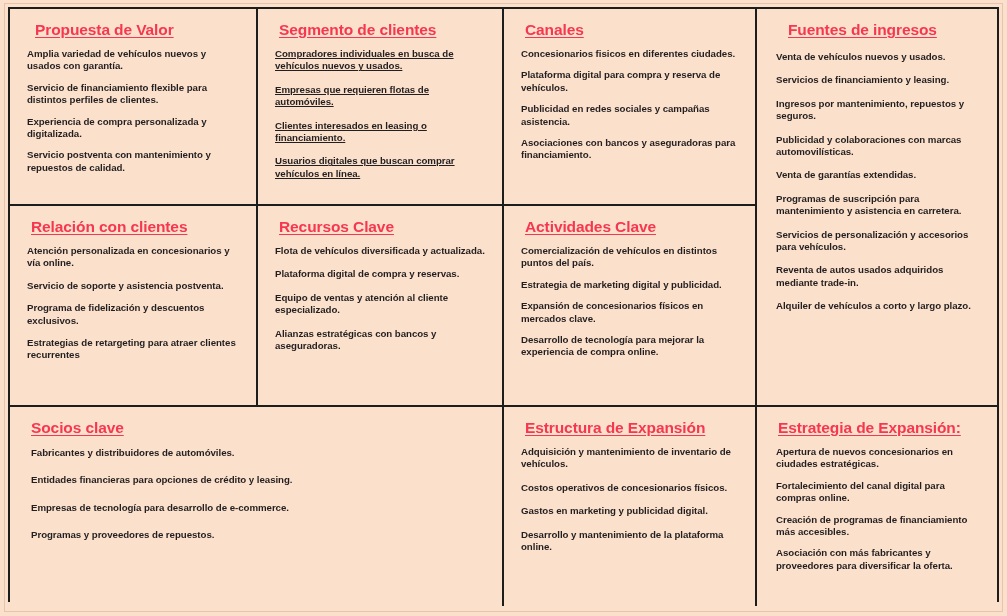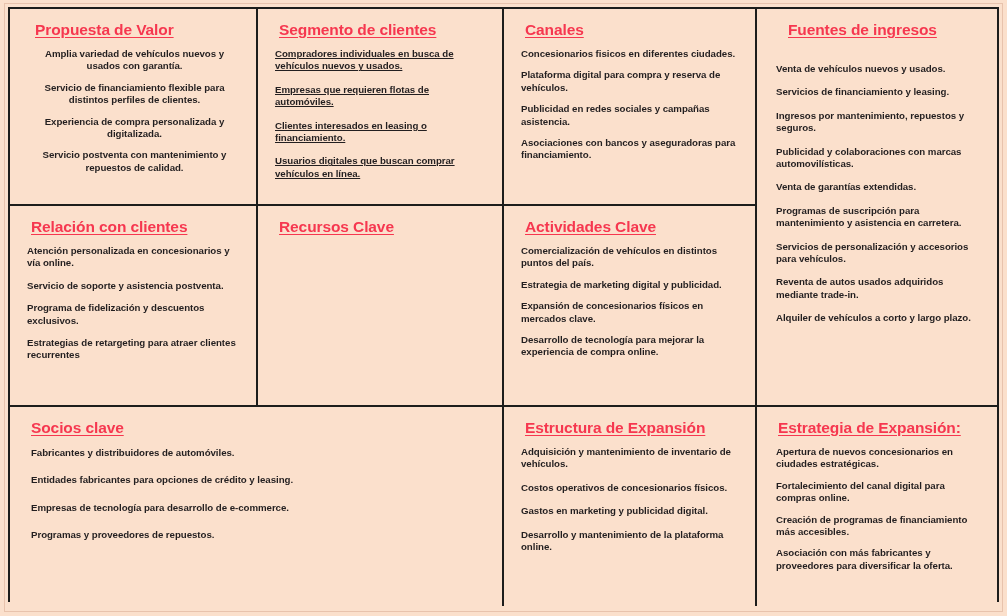--- a/index.html
+++ b/index.html
@@ -92,34 +92,34 @@
     color: #231f20;
     font-size: 9.7px;
     font-weight: bold;
     line-height: 1.28;
     margin-bottom: 9px;
     letter-spacing: -0.05px;
   }
   .items li:last-child { margin-bottom: 0; }
 
   
-  .cell-revenue .block-title { margin-left: 14px; margin-bottom: 24px; }
+  .cell-revenue .block-title { margin-left: 14px; margin-bottom: 12px; }
   .cell-revenue .items li { margin-bottom: 11px; padding-left: 2px; }
 
   .cell-partners .block-title { margin-bottom: 10px; }
   .cell-partners .items li { margin-bottom: 15px; padding-left: 4px; }
 
   .cell-channels .block-title,
   .cell-activities .block-title { margin-left: 4px; }
 
   .cell-strategy .block-title { }
   .cell-strategy .items li { padding-left: 2px; }
 
   .cell-valueprop .block-title { margin-left: 8px; }
-  .cell-valueprop .items li { margin-bottom: 9px; text-align: center; }
+  .cell-valueprop .items li { margin-bottom: 9px; }
 
   .cell-segments .block-title { margin-left: 4px; }
   .cell-segments .items li { margin-bottom: 11px; text-decoration: underline; }
 
   .cell-relations .items li { margin-bottom: 10px; }
   .cell-resources .items li { margin-bottom: 11px; }
   .cell-cost .items li { margin-bottom: 11px; }
 </style>
 </head>
 <body>
@@ -177,37 +177,43 @@
       <ul class="items">
         <li>Atención personalizada en concesionarios y vía online.</li>
         <li>Servicio de soporte y asistencia postventa.</li>
         <li>Programa de fidelización y descuentos exclusivos.</li>
         <li>Estrategias de retargeting para atraer clientes recurrentes</li>
       </ul>
     </div>
 
     <div class="cell cell-resources">
       <div class="block-title">Recursos Clave</div>
+      <ul class="items">
+        <li>Flota de vehículos diversificada y actualizada.</li>
+        <li>Plataforma digital de compra y reservas.</li>
+        <li>Equipo de ventas y atención al cliente especializado.</li>
+        <li>Alianzas estratégicas con bancos y aseguradoras.</li>
+      </ul>
     </div>
 
     <div class="cell cell-activities">
       <div class="block-title">Actividades Clave</div>
       <ul class="items">
         <li>Comercialización de vehículos en distintos puntos del país.</li>
         <li>Estrategia de marketing digital y publicidad.</li>
         <li>Expansión de concesionarios físicos en mercados clave.</li>
         <li>Desarrollo de tecnología para mejorar la experiencia de compra online.</li>
       </ul>
     </div>
 
     <div class="cell cell-partners">
       <div class="block-title">Socios clave</div>
       <ul class="items">
         <li>Fabricantes y distribuidores de automóviles.</li>
-        <li>Entidades fabricantes para opciones de crédito y leasing.</li>
+        <li>Entidades financieras para opciones de crédito y leasing.</li>
         <li>Empresas de tecnología para desarrollo de e-commerce.</li>
         <li>Programas y proveedores de repuestos.</li>
       </ul>
     </div>
 
     <div class="cell cell-cost">
       <div class="block-title">Estructura de Expansión</div>
       <ul class="items">
         <li>Adquisición y mantenimiento de inventario de vehículos.</li>
         <li>Costos operativos de concesionarios físicos.</li>

